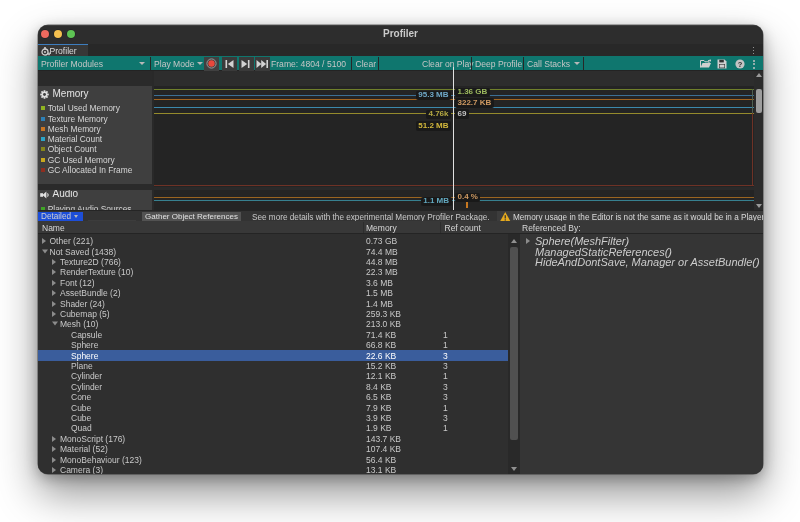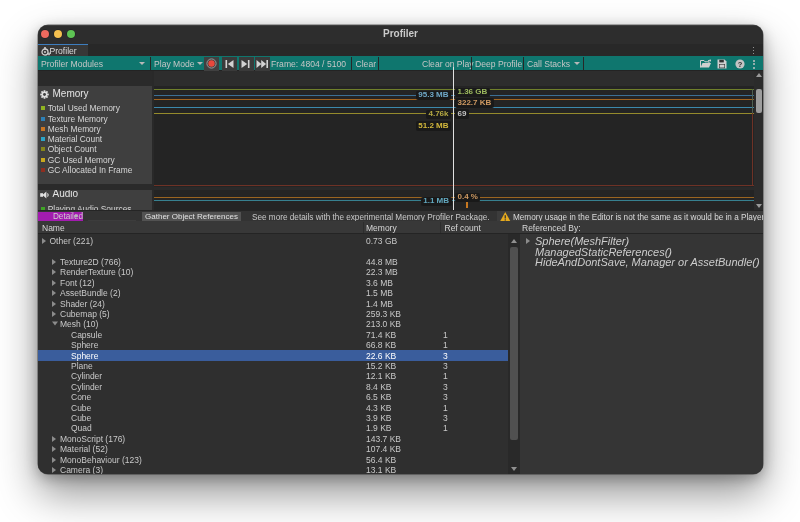--- a/index.html
+++ b/index.html
@@ -221,21 +221,21 @@
     <div class="abs" style="left:428px;top:131px;width:2px;height:6px;background:#c87820"></div>
 
     <div class="sbtrack" style="left:716px;top:0;width:9px;height:139px;background:#2b2b2b">
       <span class="sarrow" style="top:2px;border-left:3px solid transparent;border-right:3px solid transparent;border-bottom:4px solid #9a9a9a;"></span>
       <div class="sbthumb" style="left:1.5px;top:18px;width:6px;height:24px;background:#9e9e9e"></div>
       <span class="sarrow" style="bottom:2px;border-left:3px solid transparent;border-right:3px solid transparent;border-top:4px solid #9a9a9a;"></span>
     </div>
   </div>
 
   <div id="dtoolbar">
-    <div class="dbtn" style="left:0;width:45px;background:#a21caf;text-align:right;padding-left:3px;font-size:8.2px;">Detailed</div>
+    <div class="dbtn" style="left:0;width:45px;background:#1d4ed8;text-align:left;padding-left:3px;font-size:8.2px;">Detailed</div>
     <span class="dar" style="left:36px;top:3.5px;border-left-width:2.8px;border-right-width:2.8px;border-top-width:3.4px;"></span>
     <div class="dbtn" style="left:50px;width:48px;margin-top:8px;">Take Sample</div>
     <div class="dbtn" style="left:104px;width:99px;background:#525252;color:#e2e2e2;">Gather Object References</div>
     <div class="abs" style="left:214px;top:1.5px;font-size:8.2px;color:#c9c9c9;white-space:nowrap;">See more details with the experimental Memory Profiler Package.</div>
     <div class="abs" style="left:459px;top:0;width:266px;height:11px;background:#3c3c3c;"></div>
     <svg class="abs" style="left:462px;top:0.5px" width="10.5" height="9.5" viewBox="0 0 10 9">
       <polygon points="5,0 10,9 0,9" fill="#e6aa1e"></polygon>
       <rect x="4.4" y="3" width="1.2" height="3.2" fill="#333"></rect>
       <rect x="4.4" y="6.9" width="1.2" height="1.2" fill="#333"></rect>
     </svg>
@@ -250,20 +250,25 @@
     <span style="position:absolute;left:325px;top:1px;width:1px;height:11px;background:#2d2d2d;"></span>
     <span style="position:absolute;left:402px;top:1px;width:1px;height:11px;background:#2d2d2d;"></span>
   </div>
 
   <div id="treearea"></div>
 <div class="trow" style="top:211.0px">
       <span class="ar r" style="left:3.5px"></span>
       <span class="c1" style="left:11.5px">Other (221)</span>
       <span class="c2">0.73 GB</span>
     </div>
+<div class="trow" style="top:221.4px">
+      <span class="ar d" style="left:3.5px"></span>
+      <span class="c1" style="left:11.5px">Not Saved (1438)</span>
+      <span class="c2">74.4 MB</span>
+    </div>
 <div class="trow" style="top:231.8px">
       <span class="ar r" style="left:14px"></span>
       <span class="c1" style="left:22px">Texture2D (766)</span>
       <span class="c2">44.8 MB</span>
     </div>
 <div class="trow" style="top:242.2px">
       <span class="ar r" style="left:14px"></span>
       <span class="c1" style="left:22px">RenderTexture (10)</span>
       <span class="c2">22.3 MB</span>
     </div>
@@ -322,21 +327,21 @@
       <span class="c2">8.4 KB</span>
       <span class="c3">3</span>
     </div>
 <div class="trow" style="top:367.0px">
       <span class="c1" style="left:33px">Cone</span>
       <span class="c2">6.5 KB</span>
       <span class="c3">3</span>
     </div>
 <div class="trow" style="top:377.4px">
       <span class="c1" style="left:33px">Cube</span>
-      <span class="c2">4.3 KB</span>
+      <span class="c2">7.9 KB</span>
       <span class="c3">1</span>
     </div>
 <div class="trow" style="top:387.8px">
       <span class="c1" style="left:33px">Cube</span>
       <span class="c2">3.9 KB</span>
       <span class="c3">3</span>
     </div>
 <div class="trow" style="top:398.2px">
       <span class="c1" style="left:33px">Quad</span>
       <span class="c2">1.9 KB</span>

